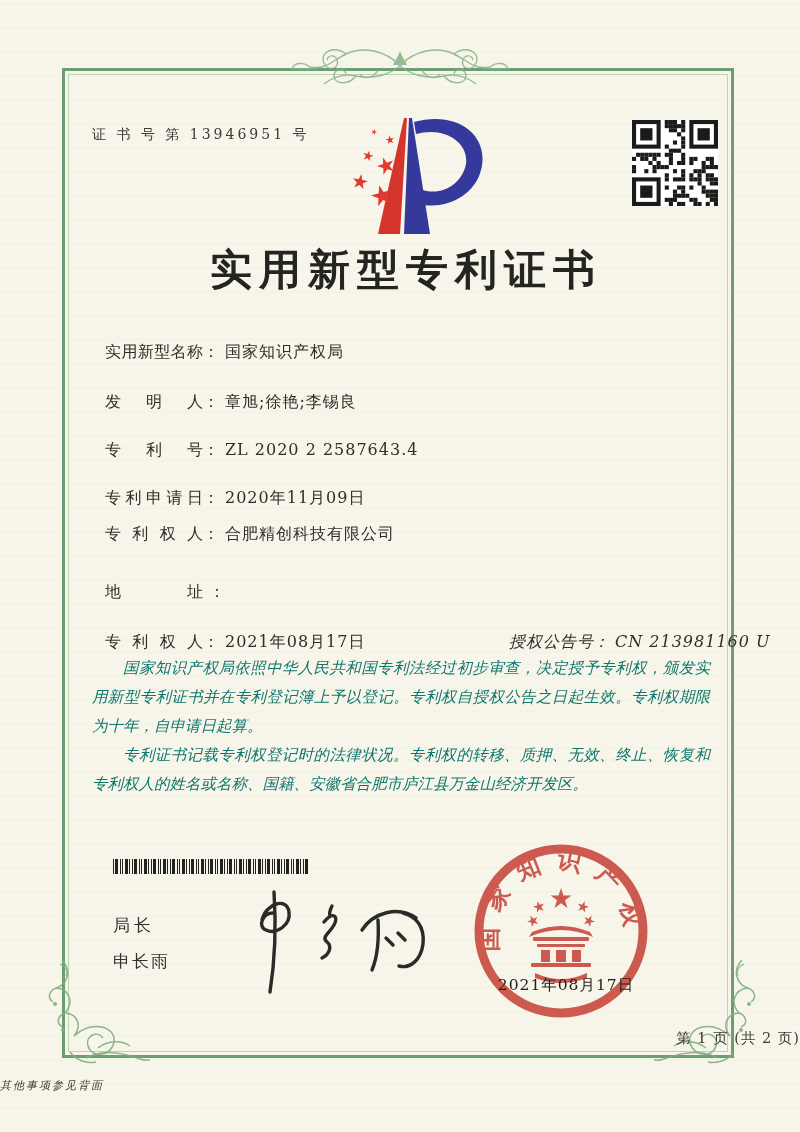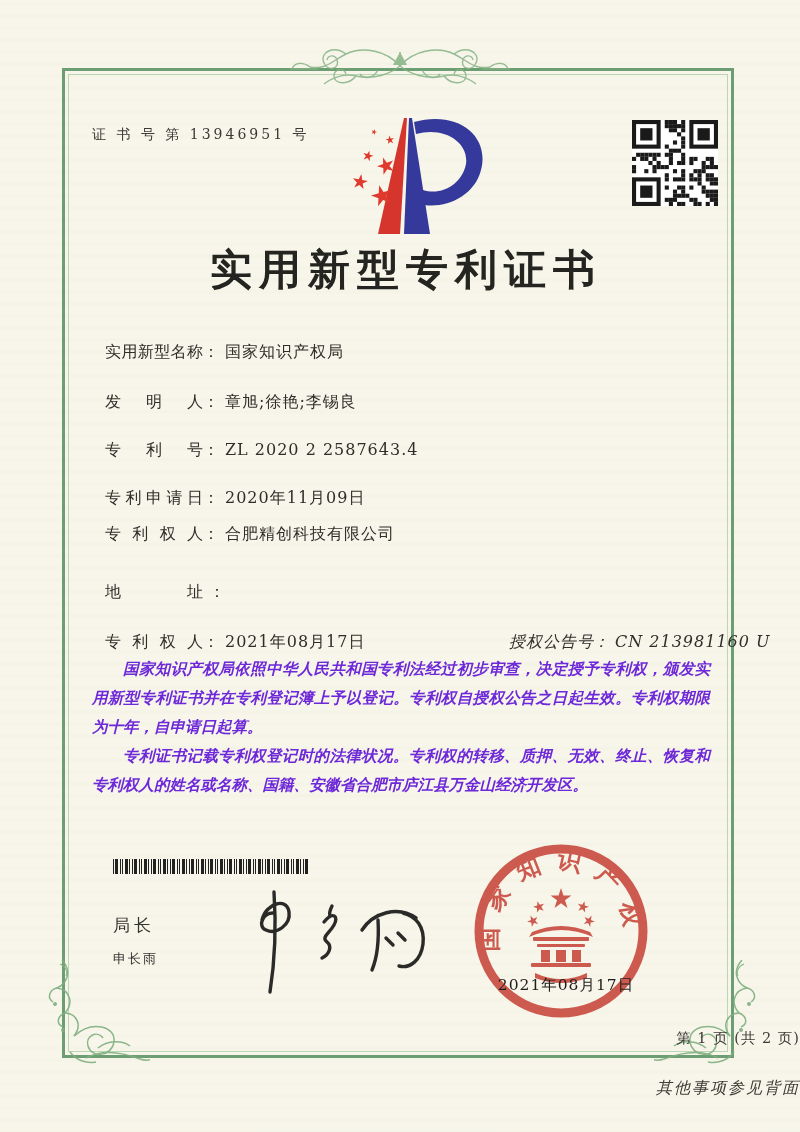--- a/index.html
+++ b/index.html
@@ -39,43 +39,42 @@
     display:inline-block;width:98px;
     text-align:justify;text-align-last:justify;
   }
   .fcolon{display:inline-block;margin-right:6px;}
   .fvalue{letter-spacing:1px;}
   .fvalue.wrap{white-space:normal;display:inline-block;width:452px;line-height:28px;vertical-align:top;}
   .grant-col2{position:absolute;left:404px;top:0;display:flex;white-space:nowrap;font-style:italic;}
   .grant-col2 .flabel{width:84px;}
   .paragraphs{
     position:absolute;left:92px;top:654px;width:618px;
-    font-style:italic;font-size:15.5px;line-height:29px;color:#6d28d9;
+    font-style:italic;font-size:15.5px;line-height:29px;color:#0f766e;
     text-align:justify;
-    font-weight:bold;
   }
   .paragraphs p{margin:0;text-indent:2em;}
   .barcode{position:absolute;left:113px;top:859px;}
   .director-title{position:absolute;left:113px;top:914px;font-size:17px;letter-spacing:4px;
     font-family:"DejaVu Sans","Liberation Sans",sans-serif;color:#333330;}
-  .director-name{position:absolute;left:113px;top:950px;font-size:13px;letter-spacing:2px;
+  .director-name{position:absolute;left:113px;top:950px;font-size:17px;letter-spacing:2px;
     font-family:Liberation Mono, monospace;color:#333330;}
   .signature{position:absolute;left:228px;top:886px;}
   .seal{position:absolute;left:471px;top:841px;}
   .seal-date{
     position:absolute;left:486px;top:975px;width:160px;text-align:center;
     font-size:15.5px;color:#1d1d1b;letter-spacing:1px;
   }
   .page-indicator{
     position:absolute;left:0;right:0;top:1029px;text-align:right;
     font-size:14.5px;color:#3a3a36;letter-spacing:1px;
   }
   .footer-note{
-    position:absolute;left:0;right:0;top:1078px;text-align:right;
-    font-style:italic;font-size:16px;color:#3d3c36;letter-spacing:2px;
+    position:absolute;left:0;right:0;top:1078px;text-align:left;
+    font-style:italic;font-size:11px;color:#3d3c36;letter-spacing:2px;
   }
   .ornament{position:absolute;}
   .orn-top{left:290px;top:36px;}
   .orn-bl{left:46px;top:960px;}
   .orn-br{left:654px;top:960px;transform:scaleX(-1);}
 </style>
 </head>
 <body>
 
 <div class="paper-texture"></div>

